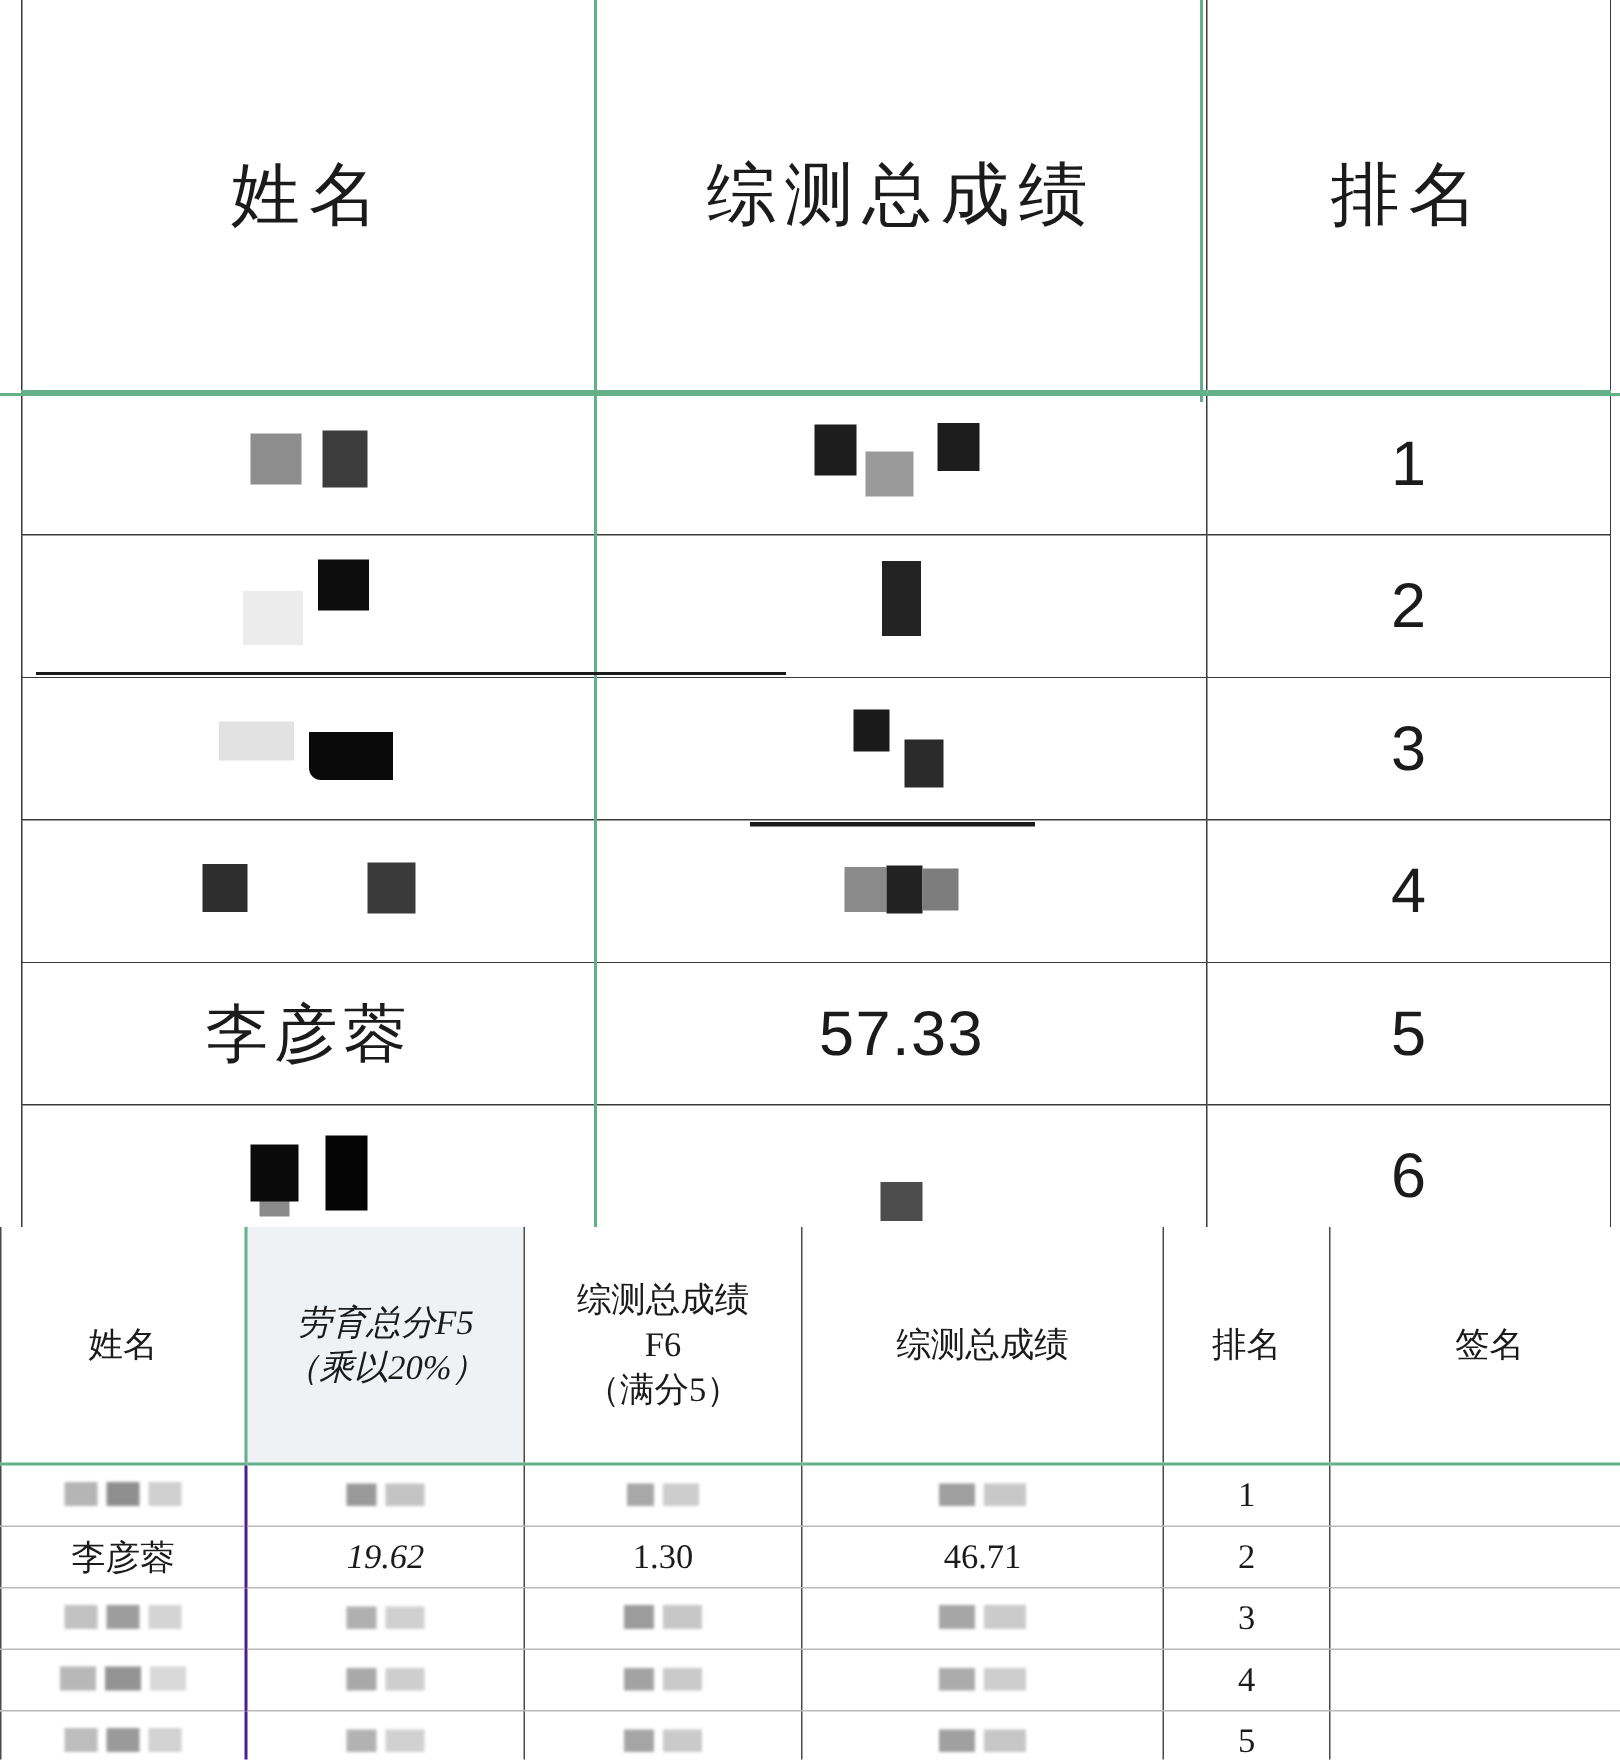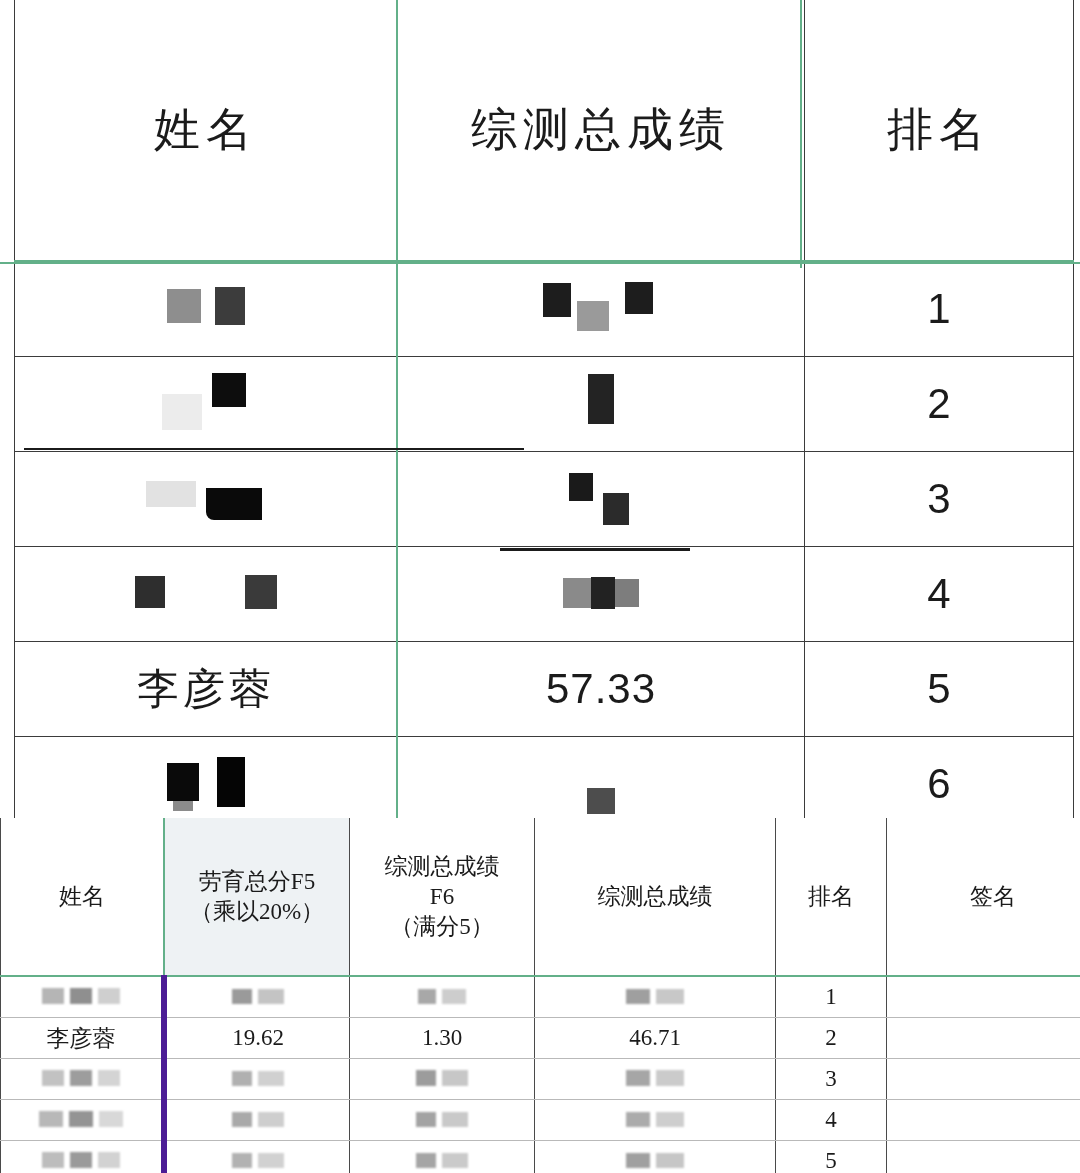--- a/index.html
+++ b/index.html
@@ -136,24 +136,24 @@
     background: #eef2f4;
     border-left: 2px solid #63b089;
     border-right: 1px solid #4a4a4a;
   }
   table.bottom-table tr.b-row td {
     height: 38px;
     font-size: 23px;
     border-bottom: 1px solid #b9b9b9;
   }
   table.bottom-table tr.b-row td.hl {
-    border-left: 6px solid #4c1d95;
+    border-left: 2px solid #4c1d95;
   }
   .bc-name  { width: 160px; }
-  .bc-f5    { width: 182px; }
+  .bc-f5    { width: 182px; font-style: italic; }
   .bc-f6    { width: 182px; }
   .bc-total { width: 238px; }
   .bc-rank  { width: 108px; }
   .bc-sign  { width: 210px; }
   .small-redact {
     display: inline-flex;
     gap: 6px;
     align-items: center;
     filter: blur(1.2px);
   }

